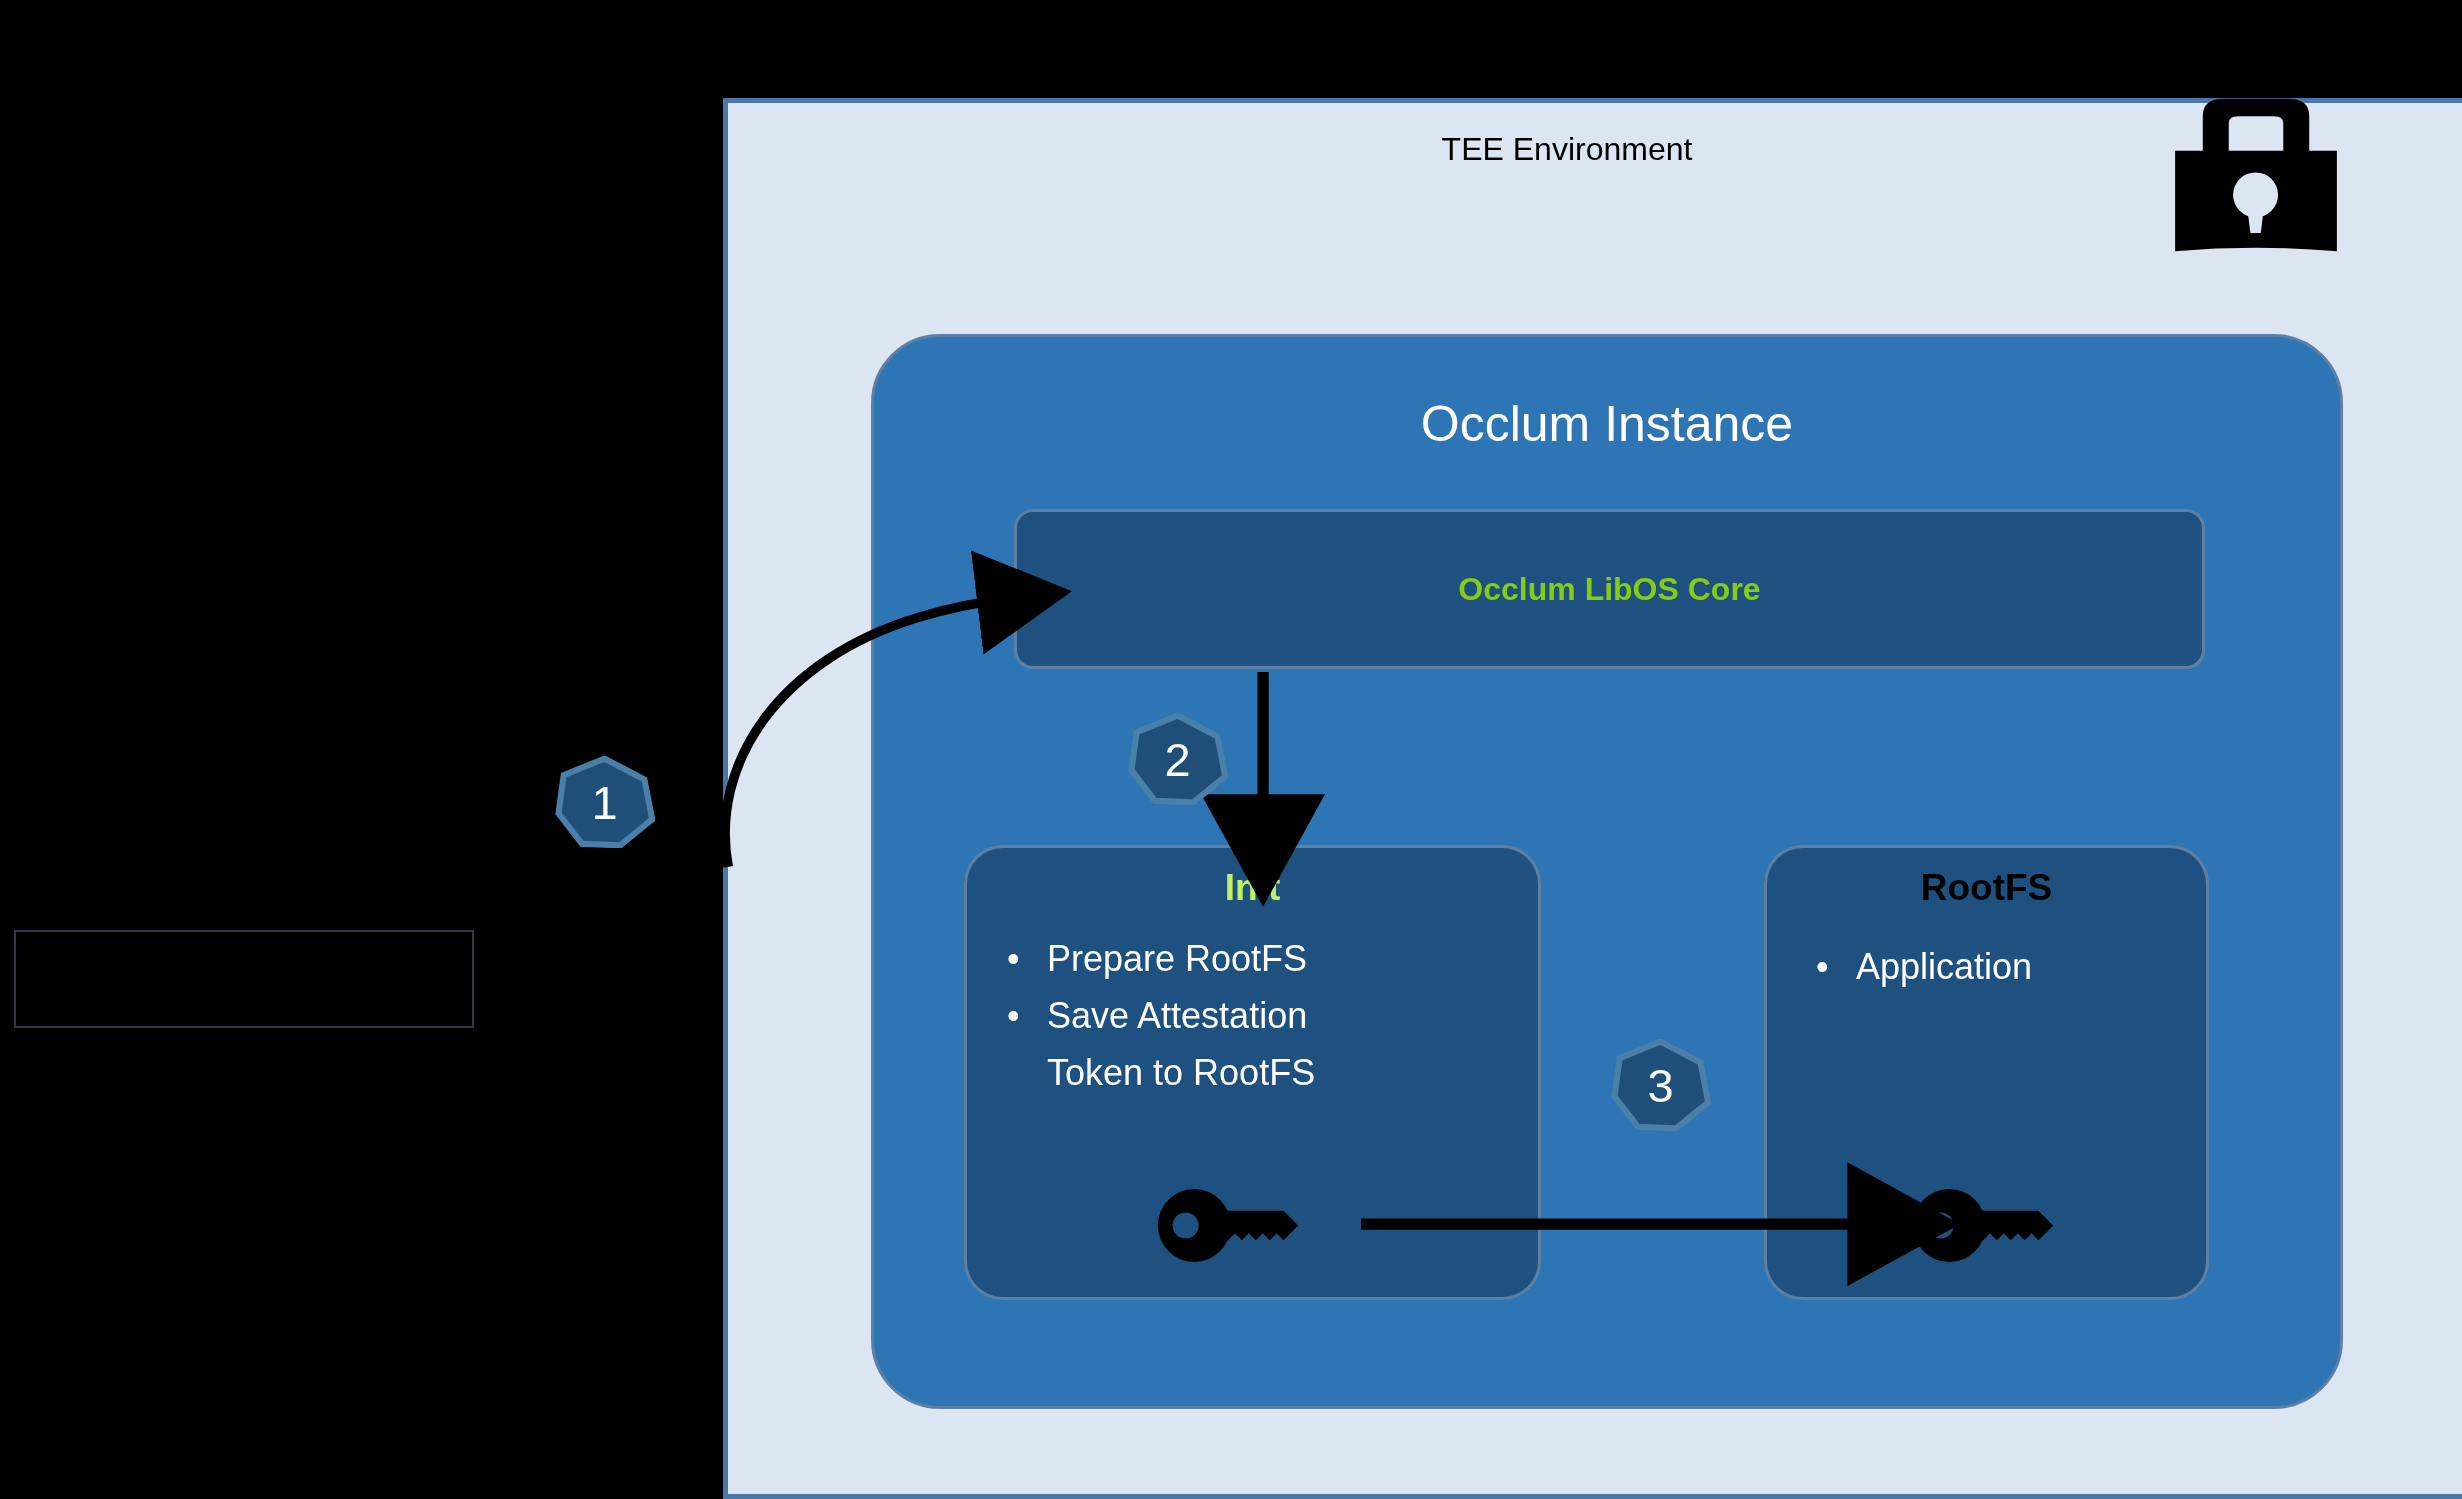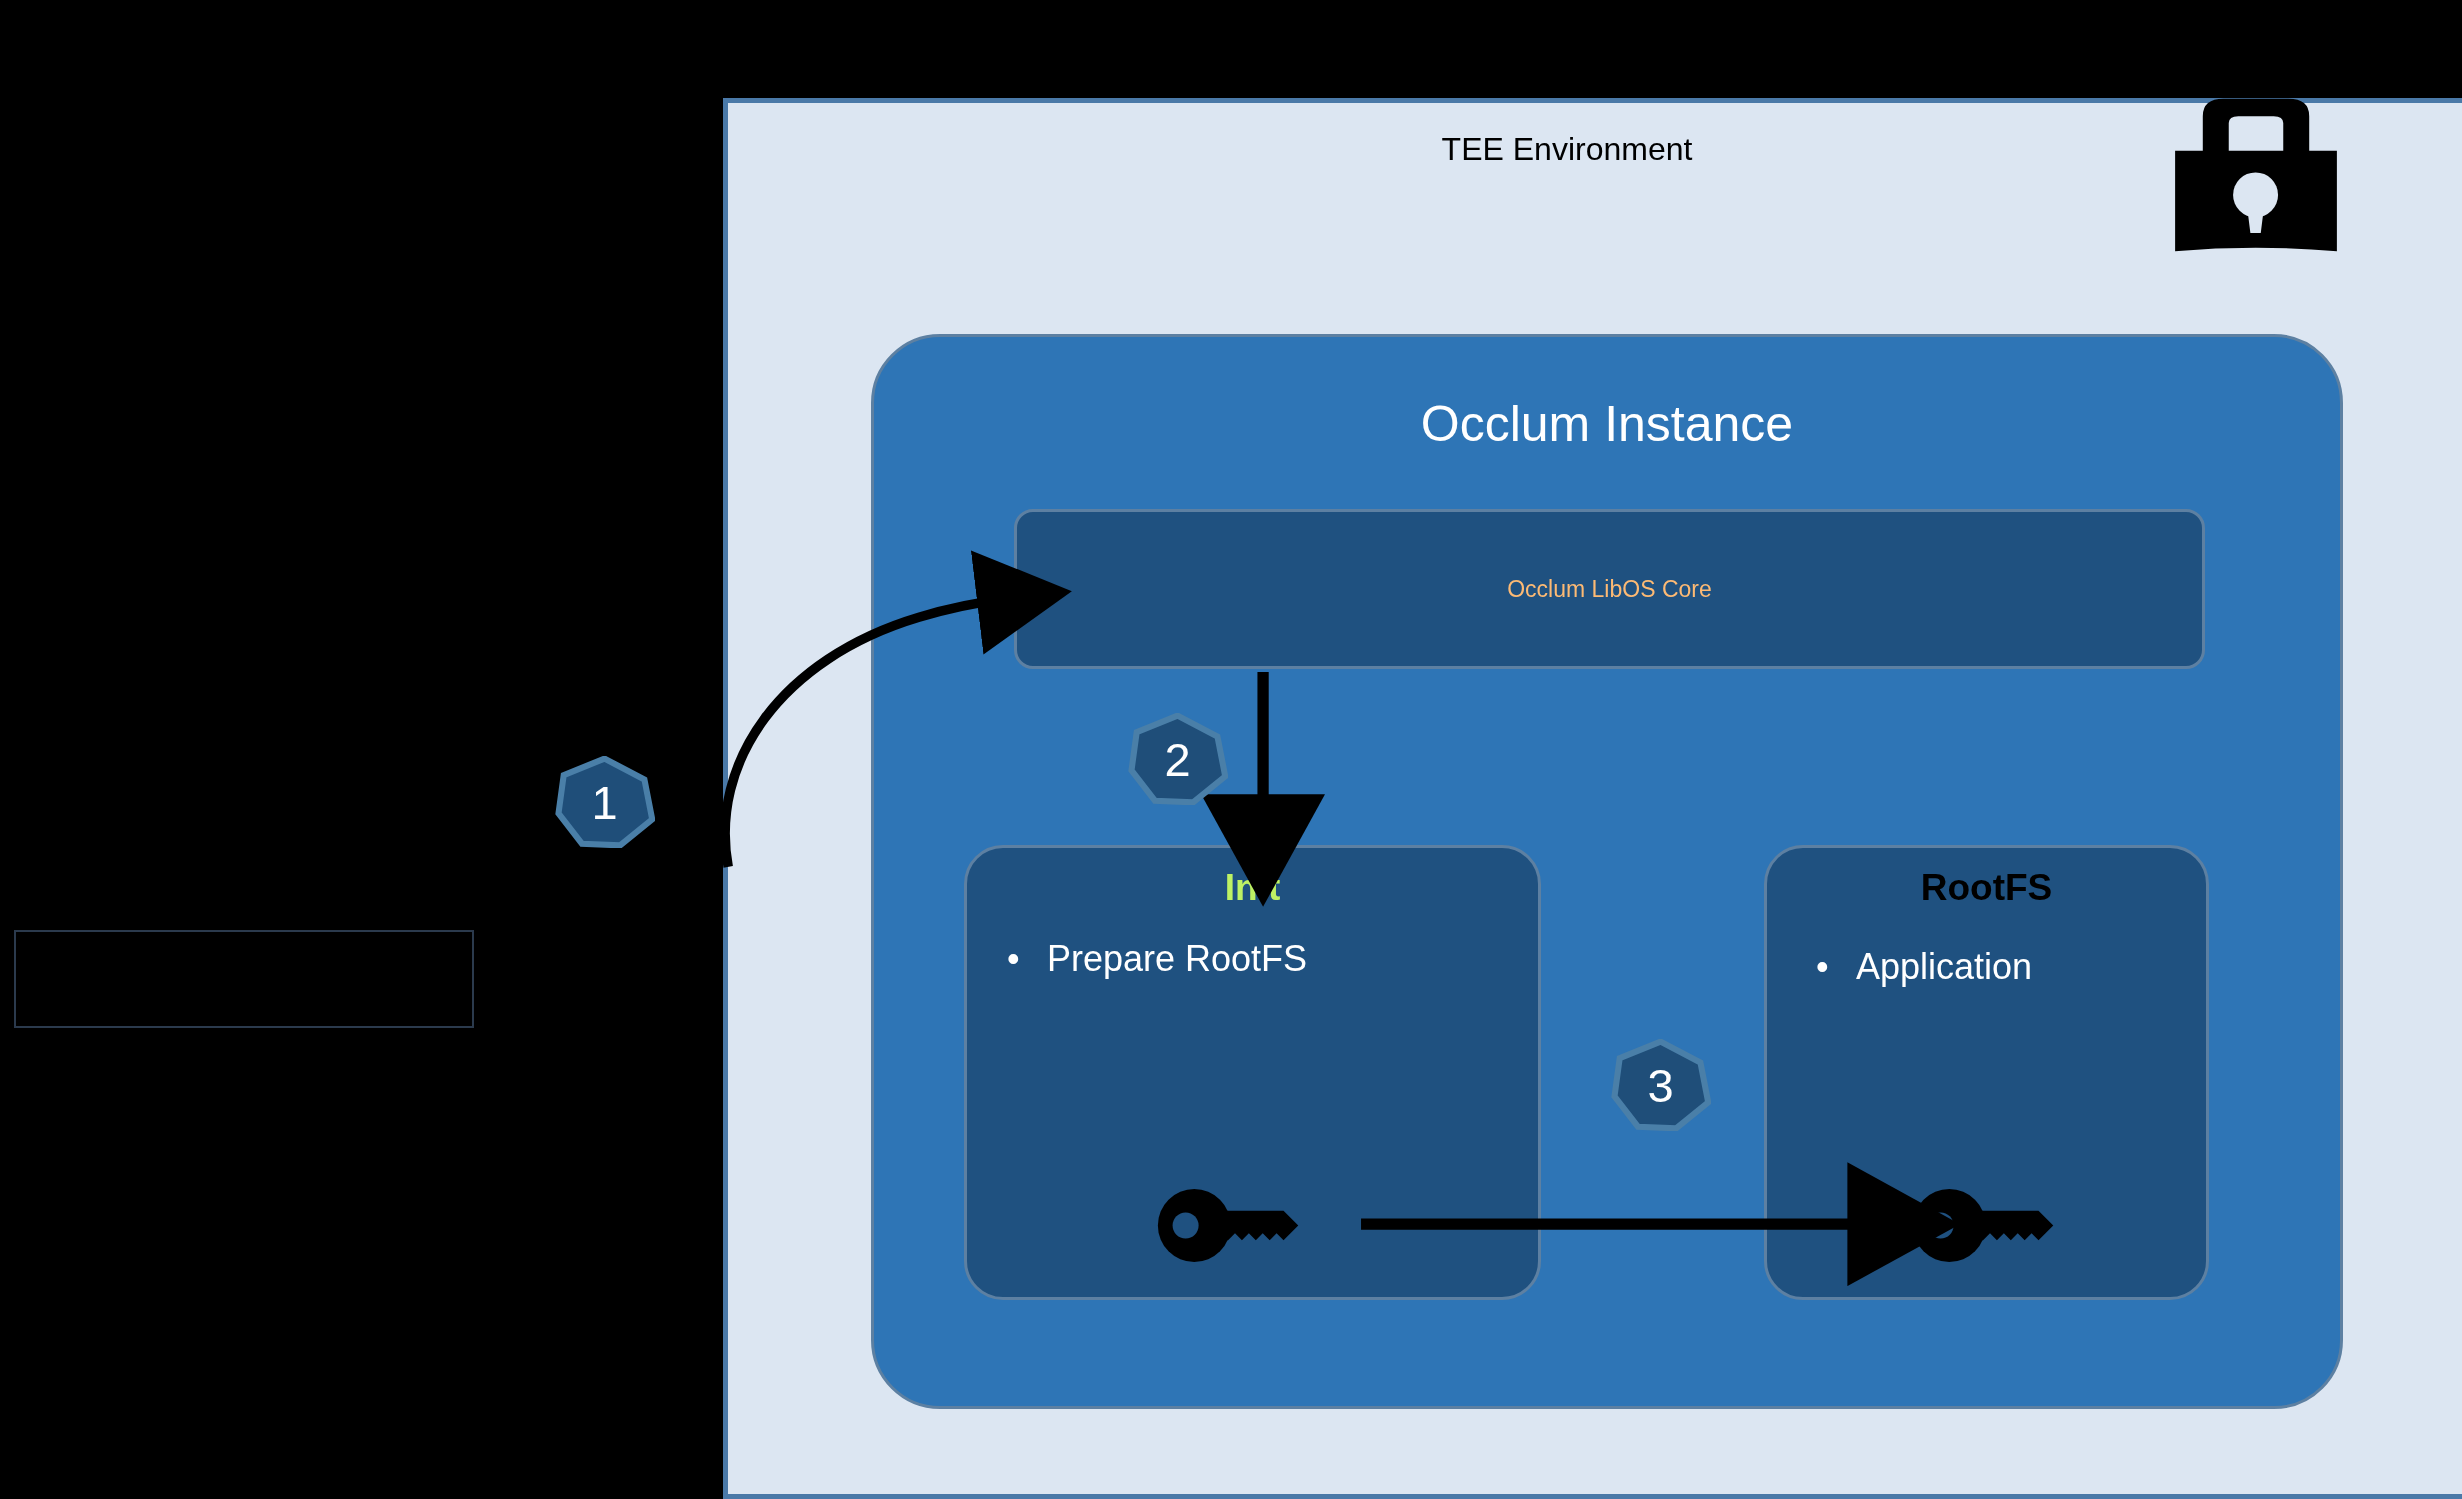--- a/index.html
+++ b/index.html
@@ -94,23 +94,23 @@
     height: 160px;
     background: #1f5180;
     border: 3.5px solid #5d80a2;
     border-radius: 19px;
     box-sizing: border-box;
     display: flex;
     align-items: center;
     justify-content: center;
   }
   .libos-title {
-    font-size: 23px;
-    font-weight: normal;
-    color: #fdba74;
+    font-size: 32px;
+    font-weight: bold;
+    color: #84cc16;
   }
 
   
   .init-box {
     position: absolute;
     left: 964px;
     top: 845px;
     width: 577px;
     height: 455px;
     background: #1f5180;
@@ -249,20 +249,22 @@
 </div>
 
 <div class="libos-box">
   <div class="libos-title">Occlum LibOS Core</div>
 </div>
 
 <div class="init-box">
   <div class="init-title">Init</div>
   <ul class="bullets init-list">
     <li>Prepare RootFS</li>
+    <li>Save Attestation
+Token to RootFS</li>
   </ul>
 </div>
 
 <div class="key-init">
   <svg width="156" height="75" viewBox="0 0 180 86">
     <circle cx="43" cy="43" r="42" fill="#000000"></circle>
     <circle cx="33" cy="43" r="15" fill="#1f5180"></circle>
     <path d="M72 26 L146 26 L163 43 L146 60 L138 52 L130 60 L122 52 L114 60 L106 52 L98 60 L90 52 L82 60 L72 60 Z" fill="#000000"></path>
   </svg>
 </div>

